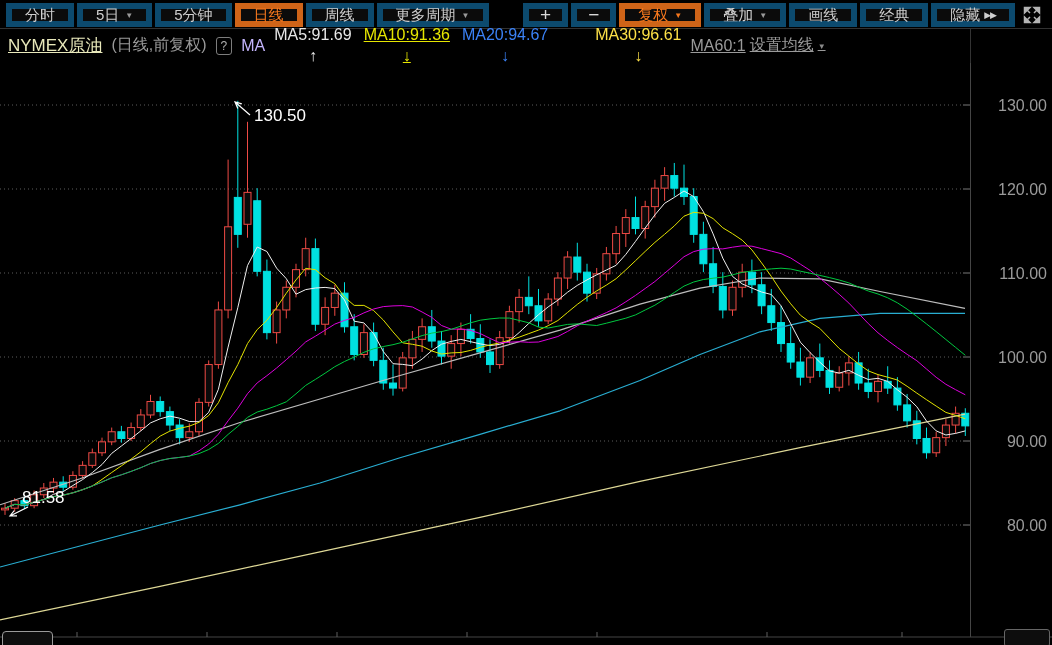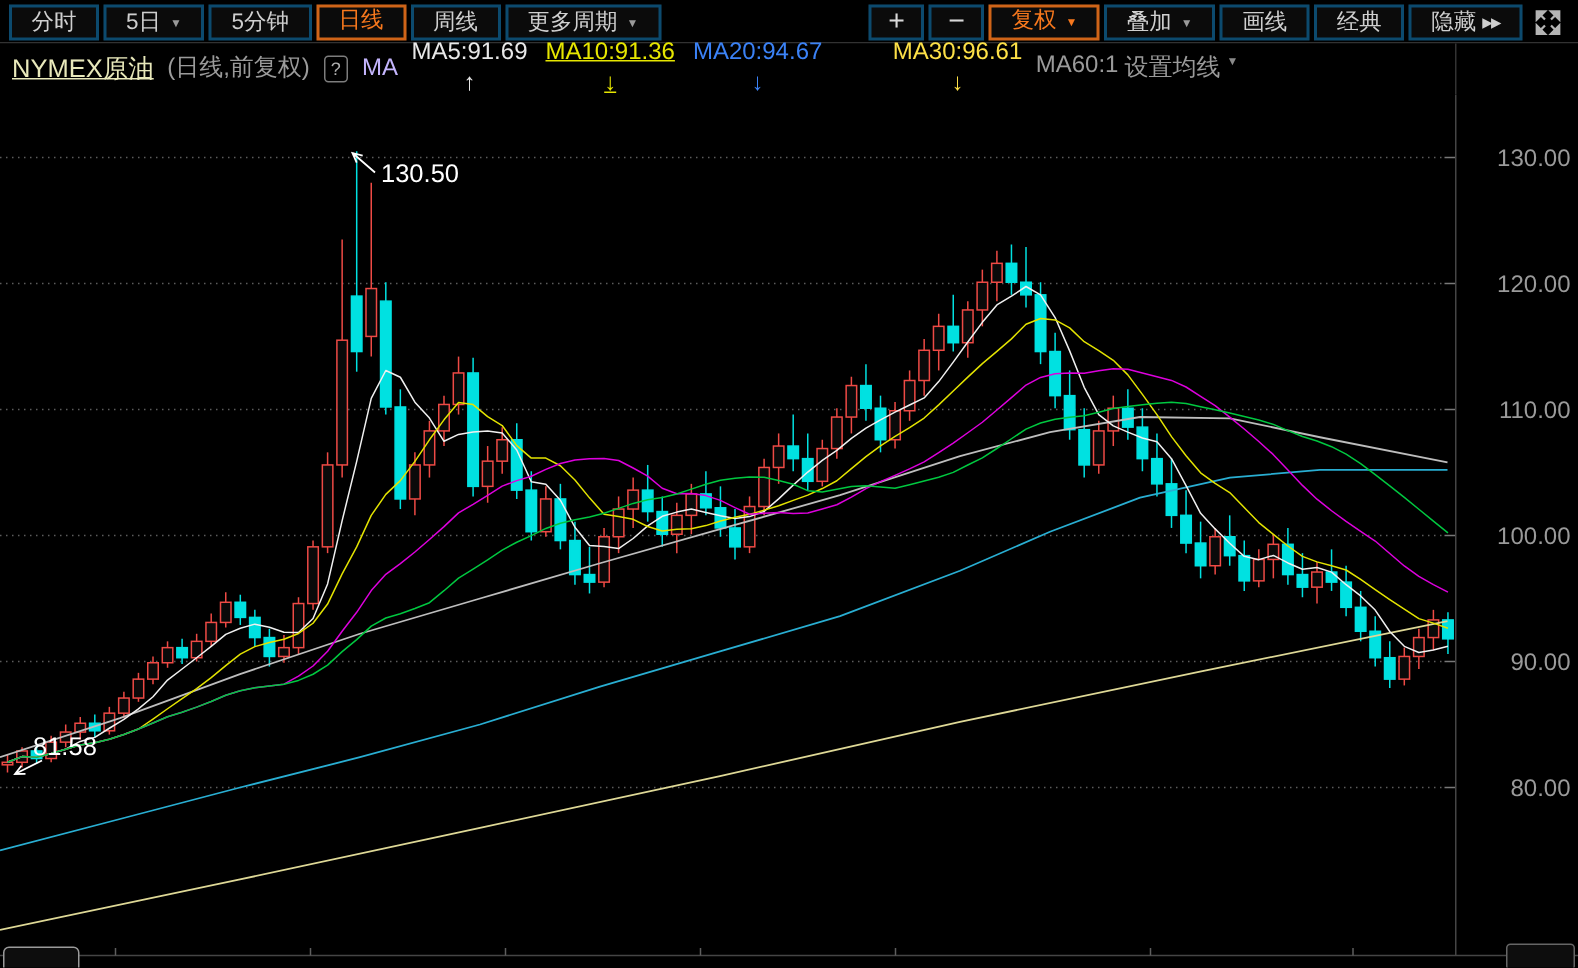--- a/index.html
+++ b/index.html
@@ -9,43 +9,43 @@
   }
   
   .toolbar{
     display:flex;align-items:center;height:29px;box-sizing:border-box;
     border-bottom:1px solid #323232;background:#000;padding:1px 6px 0 6px;
   }
   .tb-left,.tb-right{display:flex;align-items:center;gap:3px;}
   .tb-spacer{flex:1;}
   .tb-btn{
     display:flex;align-items:center;height:24px;box-sizing:border-box;
-    padding:0 13px;border:2px solid #0c4a6e;background:#0b0b0b;color:#cfcfcf;
+    padding:0 13px;border:6px solid #0c4a6e;background:#0b0b0b;color:#cfcfcf;
     font-size:15px;line-height:22px;cursor:pointer;white-space:nowrap;
   }
-  .tb-btn.active{color:#f7781d;border-color:#cf6418;align-items:flex-end;}
+  .tb-btn.active{color:#f7781d;border-color:#cf6418;}
   .tb-btn .caret{font-size:8px;color:#9a9a9a;margin-left:6px;transform:translateY(1px);}
   .tb-btn.active .caret{color:#f7781d;}
   .tb-btn .suffix{font-size:9px;letter-spacing:-1px;margin-left:4px;color:#cfcfcf;}
   .tb-btn.math{font-size:19px;padding:0 11px;color:#d8d8d8;}
   .tb-btn.icon-btn{border:none;background:none;padding:0 4px;}
   
   .legend{
     display:flex;align-items:center;height:33px;padding:0 0 0 8px;
     font-size:16px;gap:9px;white-space:nowrap;background:#000;
   }
   .lg-title{color:#e9e9bb;font-size:17px;text-decoration:underline;}
   .lg-sub{color:#9a9a9a;}
   .lg-help{
     border:1px solid #7d7d7d;border-radius:3px;color:#b0b0b0;font-size:12px;
     padding:0 4px;height:16px;line-height:16px;display:inline-block;
   }
   .lg-ind{color:#c4b5fd;}
   .lg-item{display:inline-flex;align-items:center;gap:3px;flex-direction:column;}
-  .lg-ma60{color:#9a9a9a;display:inline-flex;gap:4px;}
+  .lg-ma60{color:#9a9a9a;display:inline-flex;align-items:center;gap:4px;text-decoration:underline;}
   .lg-ma60 .caret{font-size:8px;color:#8a8a8a;transform:translateY(1px);}
   
   .chart-wrap{position:absolute;left:0;top:63px;width:1052px;height:582px;}
   .legend-divider{position:absolute;left:970px;top:29px;width:1px;height:34px;background:#333;}
   .cut-box{position:absolute;box-sizing:border-box;background:#0d0d0d;}
   .cut-left{left:2px;top:631px;width:51px;height:18px;border:1px solid #9a9a9a;border-radius:4px;}
   .cut-right{left:1004px;top:629px;width:46px;height:18px;border:1px solid #666;border-radius:3px;}
   svg text{font-family:"Liberation Sans","DejaVu Sans",sans-serif;}
 </style>
 </head>

